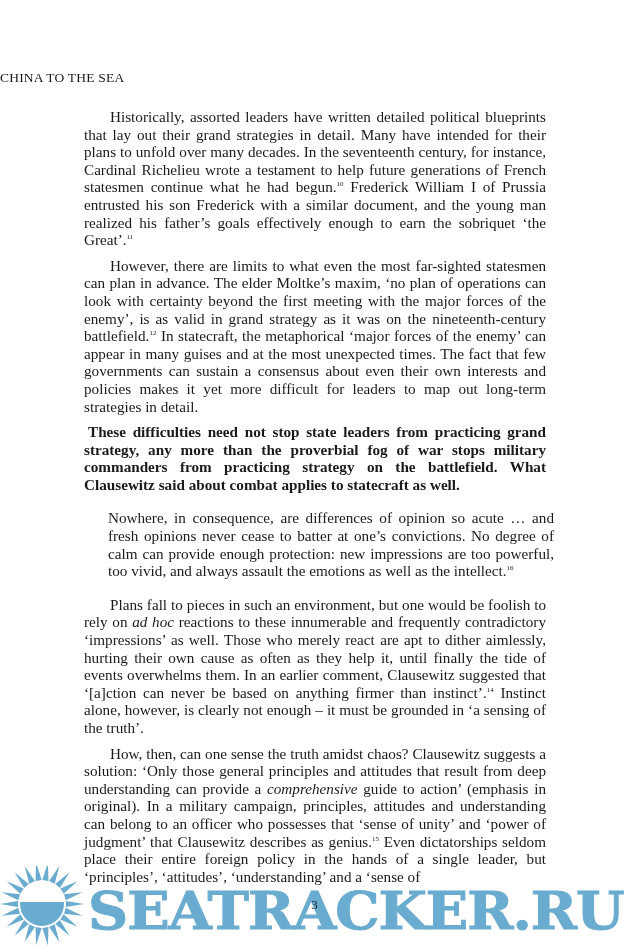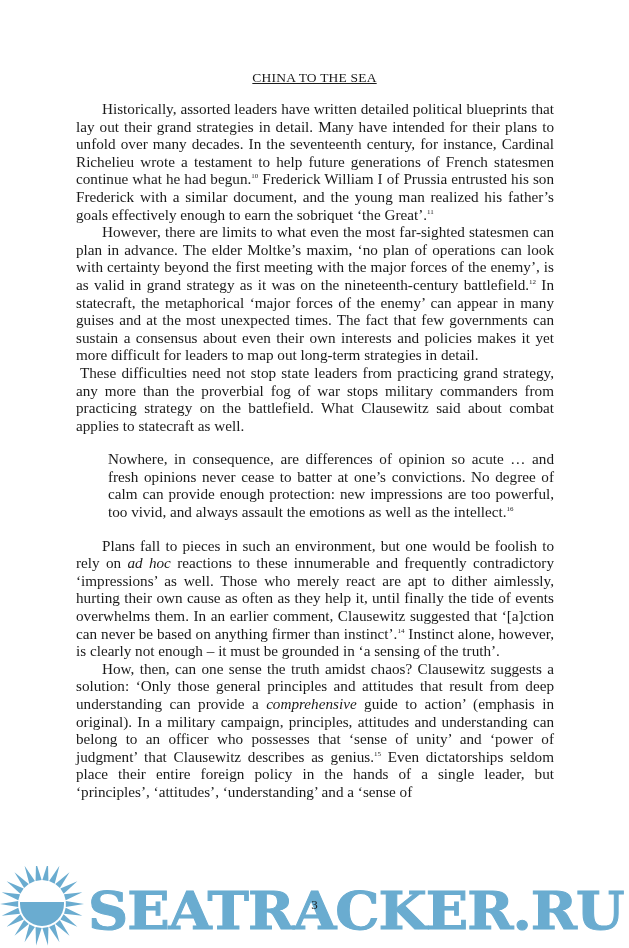--- a/index.html
+++ b/index.html
@@ -1,22 +1,22 @@
 <!DOCTYPE html>
 <html><head>
 <meta charset="utf-8">
 <style>
   html, body { margin:0; padding:0; background:#ffffff; }
   body { width:629px; height:948px; position:relative; overflow:hidden;
          font-family:"Liberation Serif","DejaVu Serif",serif; color:#1a1a1a; }
-  .running-head { position:absolute; top:70px; left:0; width:629px; text-align:center;
-         font-size:13.5px; letter-spacing:0.2px;text-decoration:underline; }
+  .running-head { position:absolute; top:70px; left:0; width:629px; 
+         font-size:13.5px; letter-spacing:0.2px; }
   .text-block { position:absolute; top:100px; left:76px; width:478px; font-size:15.2px; line-height:17.6px; }
-  .text-block p { margin:0; text-align:justify; text-indent:26px; }
-  .text-block p.small-indent { text-indent:4px; }
+  .text-block p { margin:8px; text-align:justify; text-indent:26px; }
+  .text-block p.small-indent { text-indent:4px;font-weight:bold; }
   .blockquote { margin:16px 0 16px 32px !important; text-indent:0 !important; }
   sup { font-size:7px; vertical-align:6px; line-height:0; }
   .page-number { position:absolute; top:897px; left:0; width:629px; text-align:center; font-size:13px; z-index:3; }
   .watermark { position:absolute; left:0; top:866px; width:629px; height:82px; z-index:2; }
   .wm-text { position:absolute; left:88px; top:18px; font-family:"DejaVu Serif",serif; font-weight:bold;
          font-size:53px; letter-spacing:-1px; color:#6aacd0; line-height:1;
          -webkit-text-stroke:1px #6aacd0; transform:scaleX(1.05); transform-origin:left; }
 </style>
 </head>
 <body>

